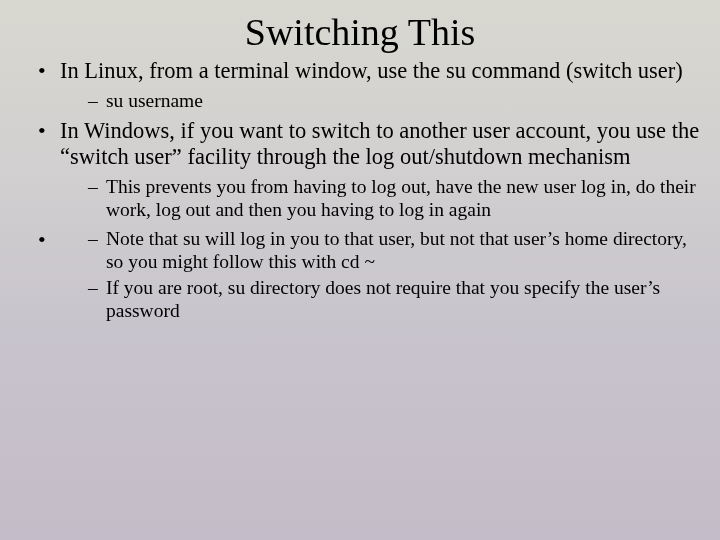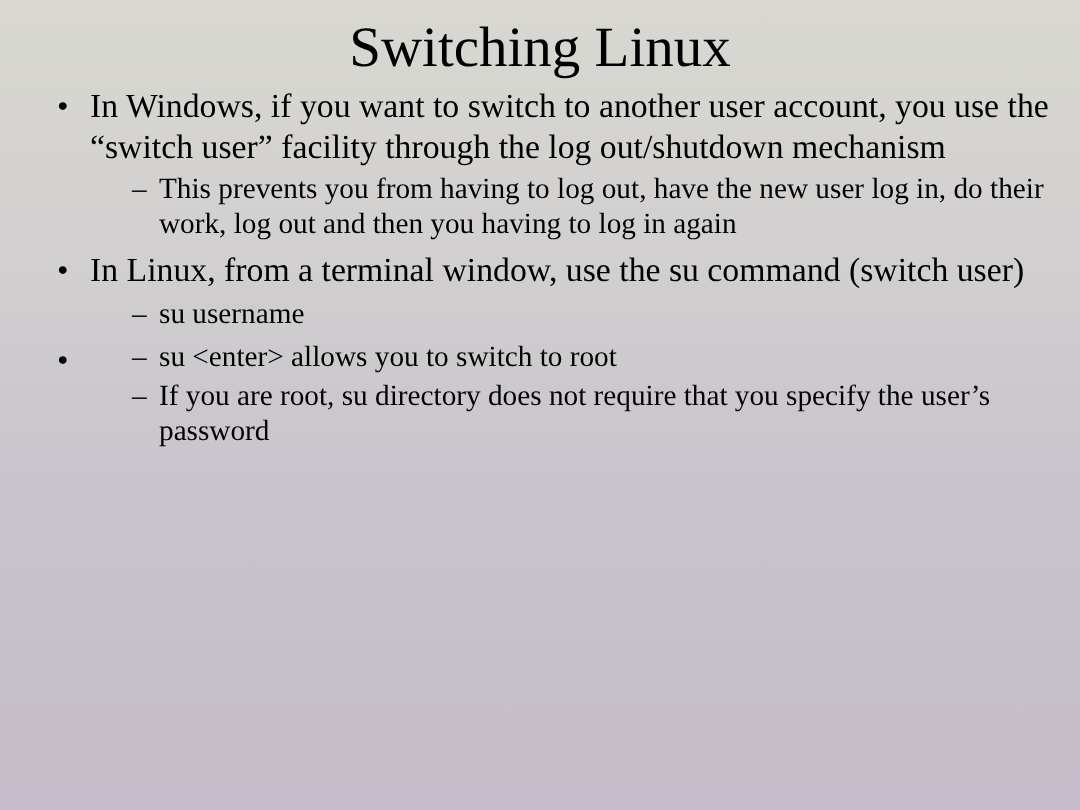--- a/index.html
+++ b/index.html
@@ -51,34 +51,34 @@
     ul.sub > li::before {
       content: "–";
       position: absolute;
       left: 0;
       top: 0;
     }
   </style>
 </head>
 <body>
 
-<h1 class="title">Switching Linux</h1>
+<h1 class="title">Switching This</h1>
 
 <ul class="main">
+  <li>
+    <span>In Linux, from a terminal window, use the su command (switch user)</span>
+    <ul class="sub">
+      <li>su username</li>
+    </ul>
+  </li>
   <li>
     <span>In Windows, if you want to switch to another user account, you use the “switch user” facility through the log out/shutdown mechanism</span>
     <ul class="sub">
       <li>This prevents you from having to log out, have the new user log in, do their work, log out and then you having to log in again</li>
     </ul>
   </li>
   <li>
-    <span>In Linux, from a terminal window, use the su command (switch user)</span>
     <ul class="sub">
-      <li>su username</li>
-    </ul>
-  </li>
-  <li>
-    <ul class="sub">
-      <li>su &lt;enter&gt; allows you to switch to root</li>
+      <li>Note that su will log in you to that user, but not that user’s home directory, so you might follow this with cd ~</li>
       <li>If you are root, su directory does not require that you specify the user’s password</li>
     </ul>
   </li>
 </ul>
 
 </body></html>

